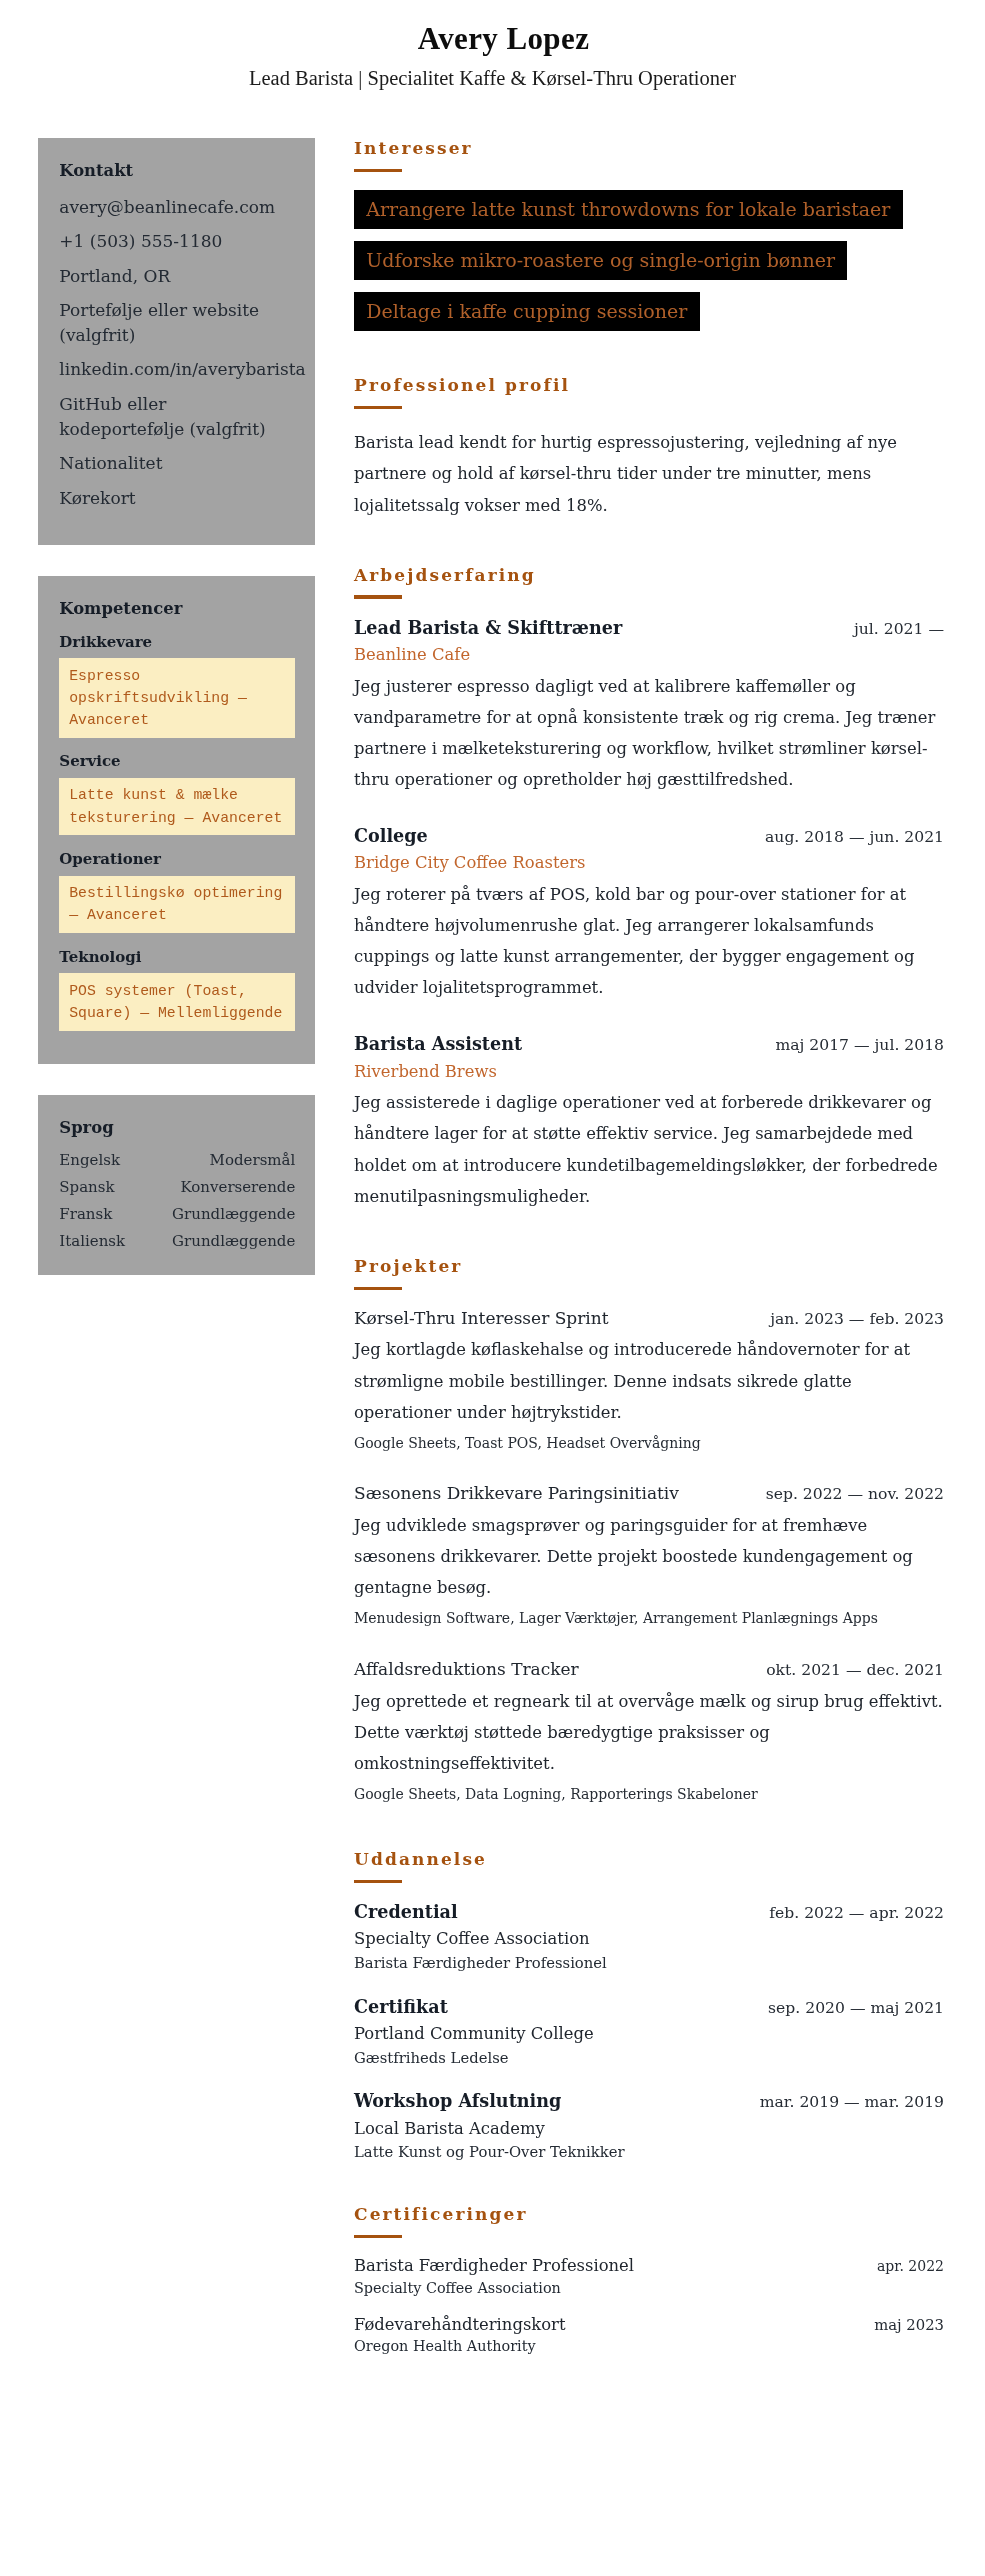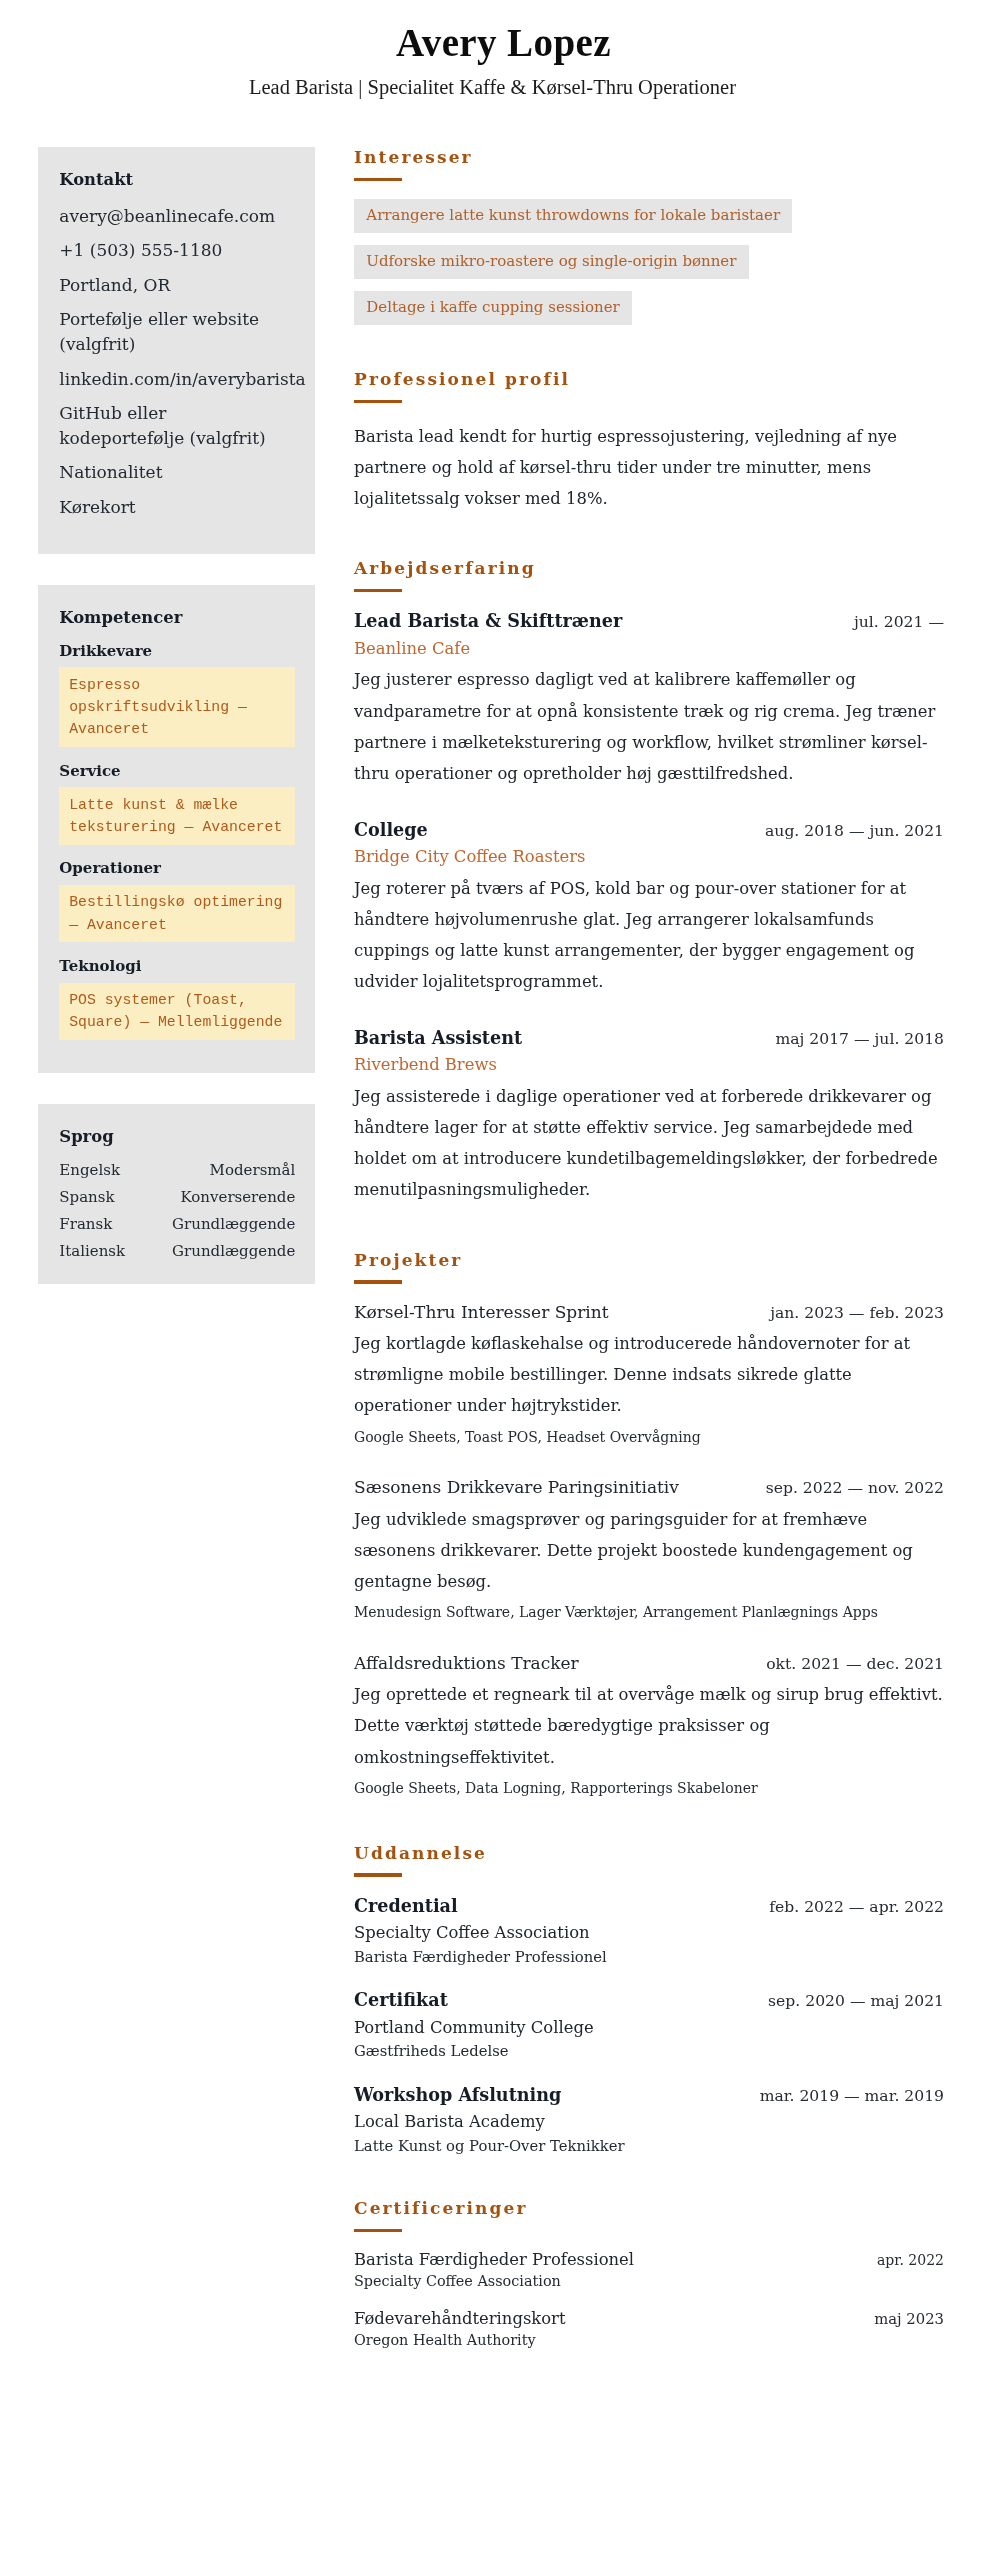--- a/index.html
+++ b/index.html
@@ -8,21 +8,21 @@
     width: 985px;
     height: 2576px;
     overflow: hidden;
     font-family: "DejaVu Serif", serif;
     color: #20262e;
   }
   
   .header { text-align: center; padding-top: 21.3px; }
   .name {
     font-family: "Liberation Serif", serif;
-    font-size: 39px;
+    font-size: 31px;
     font-weight: 700;
     color: #0d0d0d;
     letter-spacing: 0.4px;
     line-height: 1.15;
     margin-left: 22px;
   }
   .subtitle {
     font-family: "Liberation Serif", serif;
     font-size: 20.5px;
     color: #1c1c1c;
@@ -33,21 +33,21 @@
     display: flex;
     gap: 39px;
     padding: 0 41px 49px 38px;
     margin-top: 48px;
   }
   .sidebar { width: 277px; flex: none; }
   .main { flex: 1; min-width: 0; }
 
   
   .side-box {
-    background: #e5e5e5;
+    background: #a3a3a3;
     padding: 23px 19.7px 24.6px 21.3px;
     margin-bottom: 31px;
   }
   .side-box h3 {
     font-size: 16.4px;
     font-weight: 700;
     color: #161d27;
     margin-bottom: 14.8px;
   }
   .contact-item {
@@ -89,23 +89,23 @@
     letter-spacing: 2.1px;
   }
   .rule {
     width: 48px;
     height: 3.3px;
     background: #a5520f;
     margin: 10.7px 0 18px 0;
   }
   .chip-main {
     display: table;
-    background: #e5e5e5;
+    background: #000000;
     color: #b0602a;
-    font-size: 15px;
+    font-size: 19px;
     line-height: 1.3;
     padding: 7.4px 12.3px;
     margin-bottom: 11.5px;
   }
   .para {
     font-size: 16.4px;
     line-height: 1.9;
     color: #20262e;
   }
   .entry { margin-bottom: 29.6px; }

